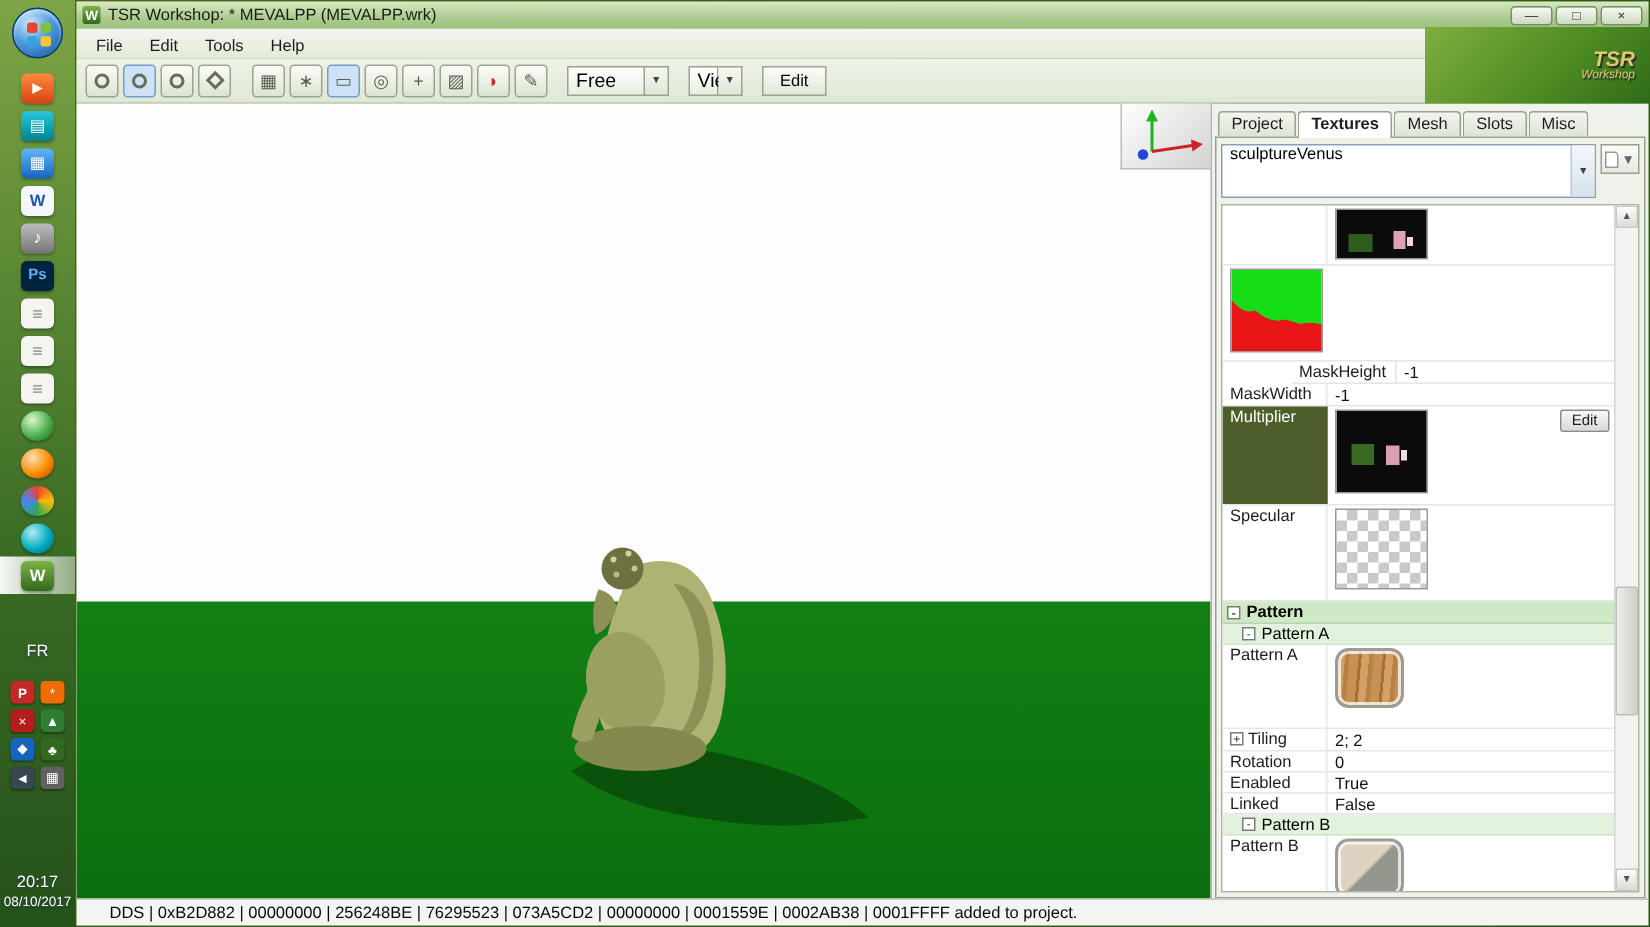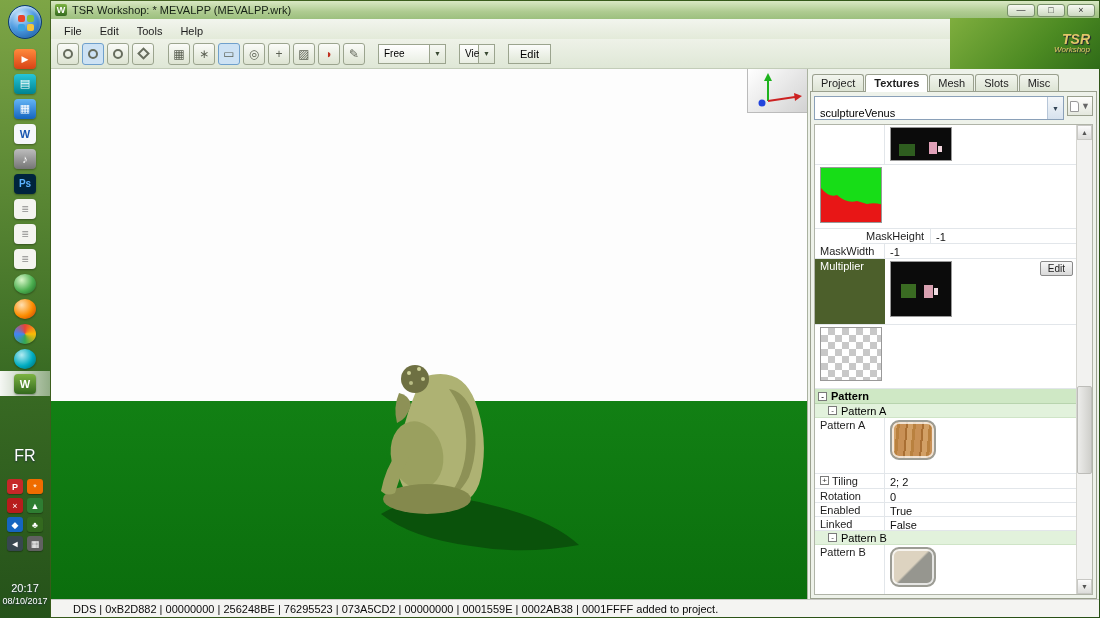--- a/index.html
+++ b/index.html
@@ -35,21 +35,21 @@
   .tb-item:nth-child(6) .tb-tile{background:#00243d;color:#5cb3ff;font-size:10px;font-weight:bold;}
   .tb-item:nth-child(7) .tb-tile,
   .tb-item:nth-child(8) .tb-tile,
   .tb-item:nth-child(9) .tb-tile{background:#f4f4f0;color:#8a8a8a;font-size:12px;}
   .tb-item:nth-child(10) .tb-tile{background:radial-gradient(circle at 35% 30%,#d9f7c9,#4caf50 55%,#1b5e20);border-radius:50%;}
   .tb-item:nth-child(11) .tb-tile{background:radial-gradient(circle at 35% 30%,#ffe0b2,#fb8c00 55%,#bf360c);border-radius:50%;}
   .tb-item:nth-child(12) .tb-tile{background:conic-gradient(#ea4335,#fbbc05,#34a853,#4285f4,#ea4335);border-radius:50%;}
   .tb-item:nth-child(13) .tb-tile{background:radial-gradient(circle at 35% 30%,#b2ebf2,#00acc1 55%,#006064);border-radius:50%;}
   .tb-item.active { background:linear-gradient(90deg,rgba(255,255,255,.95),rgba(255,255,255,.45)); }
   .tb-item.active .tb-tile{background:linear-gradient(#7cb342,#33691e);font-weight:bold;}
-  .tb-lang { margin-top:51px; color:#fff; font-size:16px; text-shadow:0 1px 2px #234; }
+  .tb-lang { margin-top:32px; color:#fff; font-size:11px; text-shadow:0 1px 2px #234; }
   .tray { margin-top:14px; display:grid; grid-template-columns:16px 16px; gap:4px; }
   .tray .t { width:16px; height:15px; border-radius:3px; display:flex; align-items:center;
     justify-content:center; font-size:9px; color:#fff; box-shadow:0 1px 1px rgba(0,0,0,.3); }
   .tray .t:nth-child(1){background:#c62828;font-weight:bold;}
   .tray .t:nth-child(2){background:#ef6c00;}
   .tray .t:nth-child(3){background:#b71c1c;}
   .tray .t:nth-child(4){background:#2e7d32;}
   .tray .t:nth-child(5){background:#1565c0;}
   .tray .t:nth-child(6){background:#33691e;}
   .tray .t:nth-child(7){background:#37474f;}
@@ -80,21 +80,21 @@
     background:linear-gradient(#fafbf8,#dde4d2); display:flex; align-items:center;
     justify-content:center; flex:none; }
   .pressed { background:#cde2f4 !important; border-color:#6fa0cc !important; }
   .ring { width:10px; height:10px; border:2px solid #676d5e; border-radius:50%; }
   .diamond { width:9px; height:9px; border:2px solid #676d5e; transform:rotate(45deg); }
   .glyph-btn { font-size:12px; color:#5a5f52; }
   .glyph-red { color:#c03020; font-weight:bold; }
   .tb-gap { width:8px; flex:none; }
   .tb-combo { display:flex; margin-left:10px; flex:none; }
   .tb-combo .box { height:20px; border:1px solid #9ba48e; background:linear-gradient(#ffffff,#e9eee3);
-    font-size:10px; display:flex; align-items:center; padding:0 5px; }
+    font-size:13px; display:flex; align-items:center; padding:0 5px; }
   .tb-combo .box.w50{width:52px;} .tb-combo .box.w42{width:20px;}
   .tb-combo .arrow { width:16px; height:20px; border:1px solid #9ba48e; border-left:none;
     background:linear-gradient(#f6f8f3,#dfe6d6); font-size:7px; color:#3a4a33;
     display:flex; align-items:center; justify-content:center; }
   .tb-button { height:20px; margin-left:10px; padding:0 11px; border:1px solid #9ba48e;
     background:linear-gradient(#fbfcfa,#e0e7d7); font-size:11px; display:flex;
     align-items:center; flex:none; }
   .chrome-right { position:absolute; right:-1px; top:-21px; width:150px; height:51px;
     background:linear-gradient(135deg,#7fae3e,#4c8a22 60%,#2f6b18); z-index:6;
     display:flex; flex-direction:column; align-items:flex-end; justify-content:center;
@@ -119,22 +119,22 @@
   .panel { flex:1; background:#eef2ea; display:flex; flex-direction:column;
     padding:3px 2px 0 2px; min-width:0; }
   .tabs { display:flex; align-items:flex-end; height:19px; padding-left:2px; flex:none; }
   .tab { font-size:11px; padding:2px 8px; border:1px solid #9aa08e; border-bottom:none;
     border-radius:3px 3px 0 0; background:linear-gradient(#f2f5ee,#dde4d4);
     margin-right:1px; color:#1d1d1d; white-space:nowrap; }
   .tab.active { background:#fff; font-weight:bold; position:relative; top:1px; padding-bottom:3px; }
   .panel-body { flex:1; border:1px solid #9aa08e; background:#eef2ea; padding:4px 3px 3px 3px;
     display:flex; flex-direction:column; min-height:0; }
   .combo-row { display:flex; gap:3px; margin-bottom:4px; flex:none; }
-  .combo { flex:1; height:24px; border:1px solid #8aa0b8; background:#fff; display:flex;
-    align-items:flex-end; font-size:11px; padding-left:5px; min-width:0; }
+  .combo { flex:1; height:36px; border:1px solid #8aa0b8; background:#fff; display:flex;
+    align-items:flex-start; font-size:11px; padding-left:5px; min-width:0; }
   .combo-arrow { margin-left:auto; width:16px; align-self:stretch;
     background:linear-gradient(#f4f7fa,#d7e2ee); border-left:1px solid #b7c6d8;
     display:flex; align-items:center; justify-content:center; font-size:7px; color:#345; }
   .side-btn { width:26px; height:20px; border:1px solid #9aa08e; flex:none;
     background:linear-gradient(#fdfdfb,#e4e8de); display:flex; align-items:center;
     justify-content:center; gap:2px; font-size:9px; color:#666; }
   .side-btn .pg { width:9px; height:11px; background:#fff; border:1px solid #999;
     border-top-right-radius:3px; }
   .grid-wrap { flex:1; display:flex; min-height:0; border:1px solid #b0b4a8; background:#fff; }
   .grid { flex:1; overflow:hidden; font-size:11px; min-width:0; }
@@ -415,20 +415,23 @@
                     <rect width="62" height="56" fill="#0b0b0b"></rect>
                     <rect x="10" y="22" width="15" height="14" fill="#3a6b22"></rect>
                     <rect x="33" y="23" width="9" height="13" fill="#d8a0b0"></rect>
                     <rect x="43" y="26" width="4" height="7" fill="#f0dce2"></rect>
                   </svg>
                   <span class="mini-edit">Edit</span>
                 </div>
               </div>
 
               <div class="grow" style="height:64px;">
+                <div class="gl">
+                    <span>Specular</span>
+                  </div>
                 <div class="gv">
                   <div class="thumb checker"></div>
                 </div>
               </div>
 
               <div class="sect" style="height:15px;">
                 <span class="pmbox">-</span>
                 <span>Pattern</span>
               </div>
               <div class="subsect" style="height:14px;">

